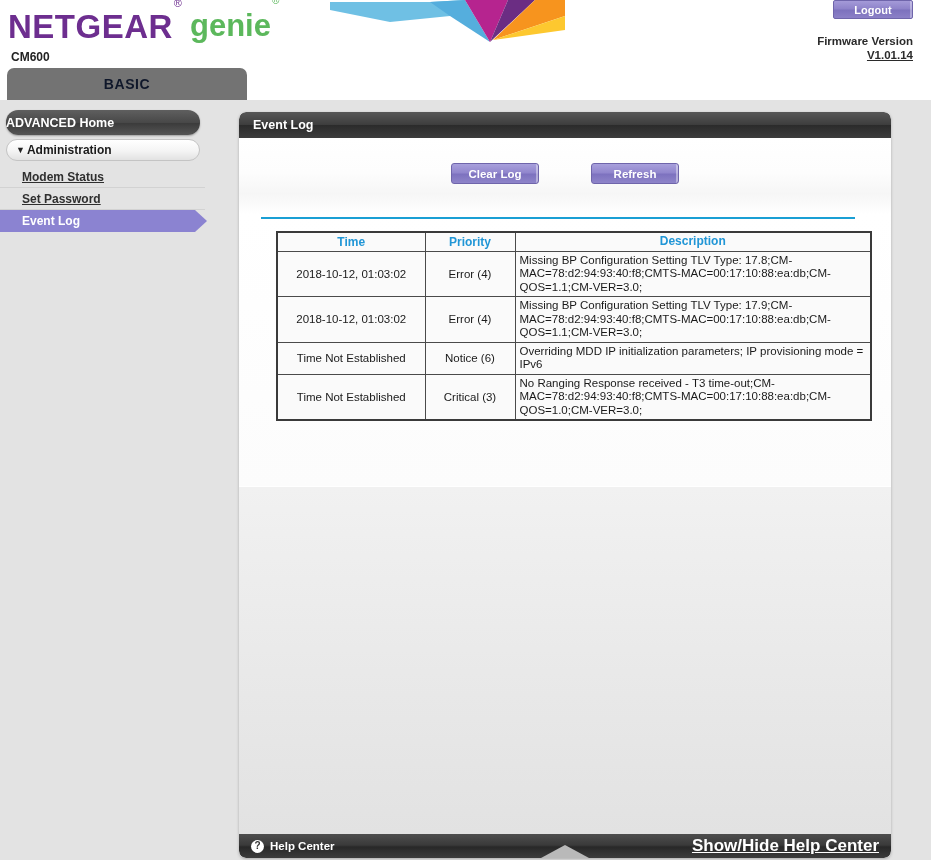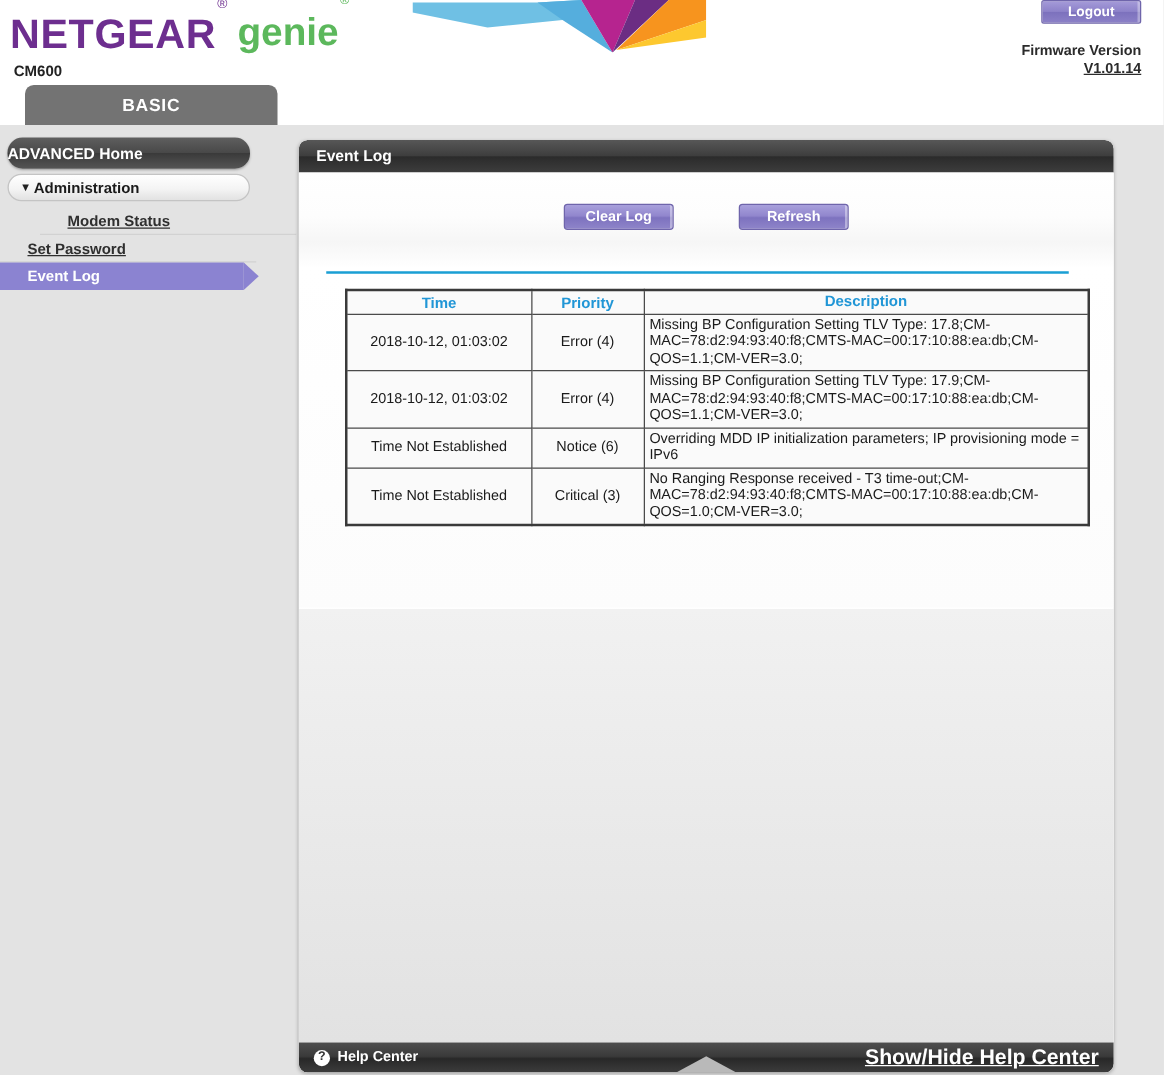--- a/index.html
+++ b/index.html
@@ -83,23 +83,23 @@
   .tab {
     position: absolute; top: 0;
     height: 32px;
     border-radius: 7px 7px 0 0;
     display: flex; align-items: center; justify-content: center;
     font-size: 14px; font-weight: bold;
     cursor: pointer;
     letter-spacing: 0.6px;
   }
   .tab-basic {
-    left: 20px; width: 202px;
+    left: 7px; width: 240px;
     background: #737373;
-    color: #ffffff;
+    color: #0f172a;
   }
   .tab-advanced {
     left: 215px; width: 199px;
     background: #e9e9e9;
     color: #111111;
   }
 
   
   .page-body {
     position: relative;
@@ -143,21 +143,21 @@
     position: relative;
     width: 205px; height: 22px;
     display: flex; align-items: center;
     padding-left: 22px;
     font-size: 12px;
     color: #333;
     border-bottom: 1px solid #d2d2d2;
     cursor: pointer;
   }
   .nav-sub span { text-decoration: underline; font-weight: bold; color: #2f2f2f; }
-  .nav-sub.first { margin-top: 5px; margin-left: 32px; }
+  .nav-sub.first { margin-top: 5px; }
   .nav-active {
     position: relative;
     width: 195px; height: 22px;
     background: #8b83d1;
     display: flex; align-items: center;
     padding-left: 22px;
     font-size: 12px; font-weight: bold;
     color: #ffffff;
     cursor: pointer;
   }

